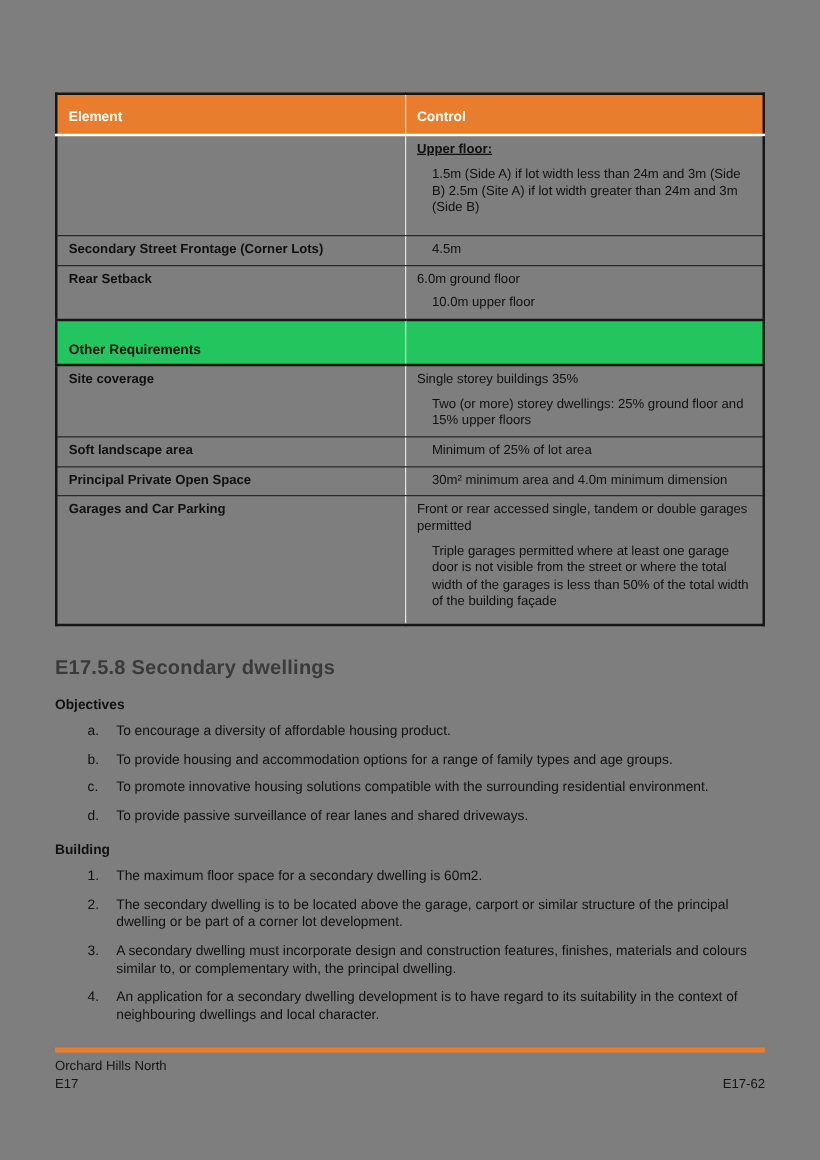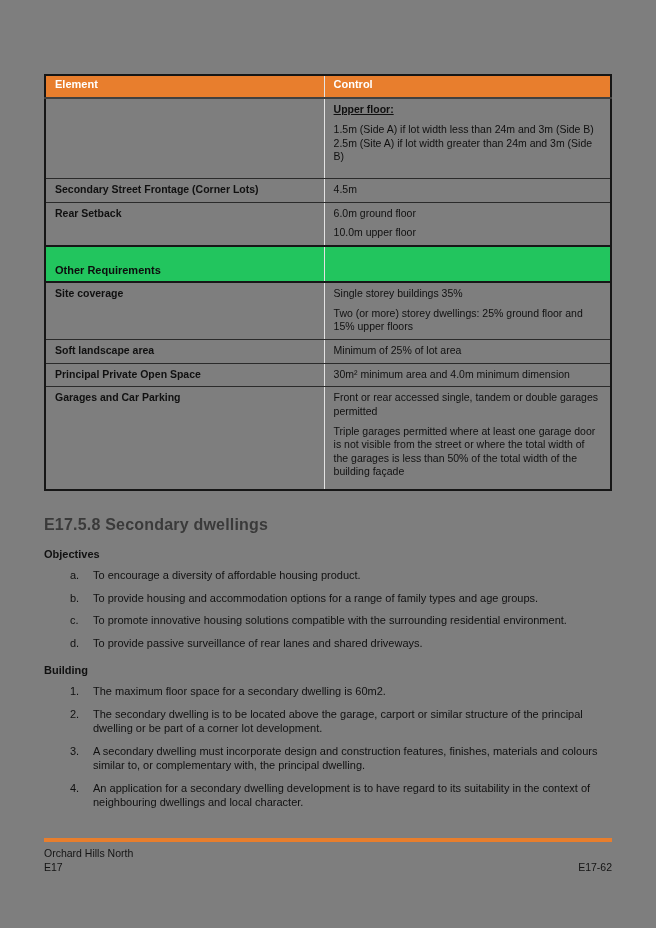--- a/index.html
+++ b/index.html
@@ -28,28 +28,28 @@
   table.ctl td, table.ctl th {
     vertical-align: top;
     padding: 4px 8px 5px 9px;
   }
   table.ctl th {
     background: #e87e2d;
     color: #ffffff;
     text-align: left;
     font-size: 11px;
     font-weight: bold;
-    padding-top: 1px; padding-bottom: 6px;
-    border-bottom: 2px solid #404040;
+    padding-top: 11px; padding-bottom: 6px;
+    border-bottom: 2px solid #ffffff;
   }
   table.ctl td { border-bottom: 1px solid #2a2a2a; }
   .col-control { border-left: 1px solid #e3e3e3; }
   td.element { font-weight: bold; margin-left: 45px; }
   td p, th p { margin: 0 0 6px 0; }
-  td p:last-child { margin-bottom: 0; }
+  td p:last-child { margin-bottom: 0; margin-left: 12px; }
   .u-head { font-weight: bold; text-decoration: underline; }
   tr.section-row td {
     background: #22c55e;
     color: #0d0d0d;
     font-weight: bold;
     font-size: 11px;
     border-top: 2px solid #161616;
     border-bottom: 2px solid #161616;
     padding-top: 16px; padding-bottom: 4px;
   }

